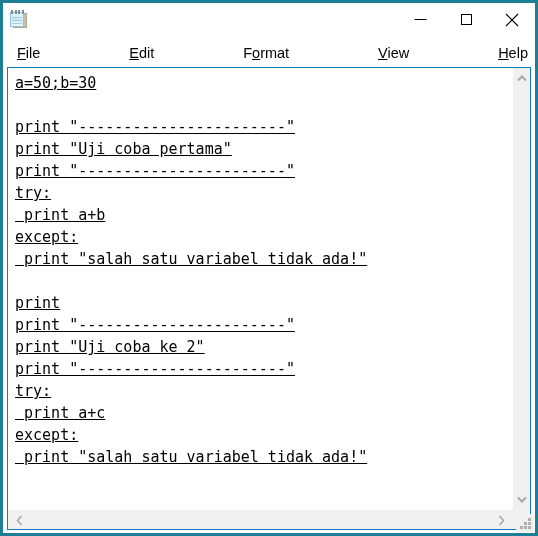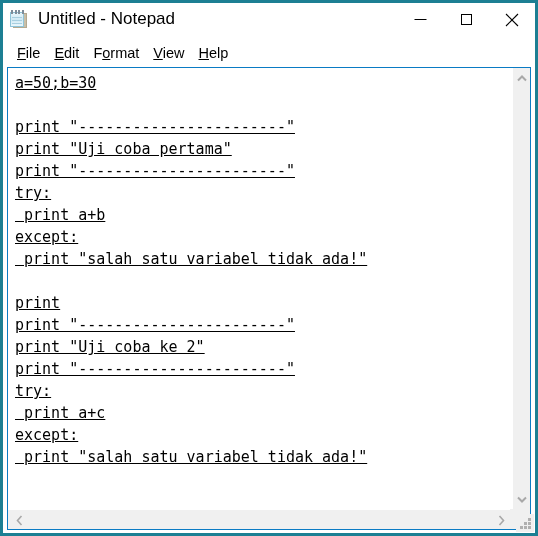--- a/index.html
+++ b/index.html
@@ -110,20 +110,21 @@
   #menubar {
     position: absolute;
     left: 0; top: 39px;
     width: 532px;
     height: 22px;
     background: #ffffff;
     display: flex;
     align-items: center;
     padding-left: 7px;
     box-sizing: border-box;
+    justify-content: space-between;
   }
   .menu-item {
     font-size: 14.5px;
     line-height: 18px;
     color: #000000;
     padding: 0 7px;
     white-space: nowrap;
   }
   .menu-item u {
     text-decoration: underline;
@@ -242,21 +243,20 @@
           <i></i>
       </div>
       <div class="rings">
         <i></i>
           <i></i>
           <i></i>
           <i></i>
       </div>
     </div>
 
-    <div id="win-title">Untitled - Notepad</div>
 
     <div id="caption-buttons">
       <div class="cap-btn">
         <svg width="13" height="13" viewBox="0 0 13 13">
           <line x1="0.5" y1="6.5" x2="12.5" y2="6.5" stroke="#000" stroke-width="1"></line>
         </svg>
       </div>
       <div class="cap-btn">
         <svg width="13" height="13" viewBox="0 0 13 13">
           <rect x="1.5" y="1.5" width="10" height="10" fill="none" stroke="#000" stroke-width="1"></rect>

